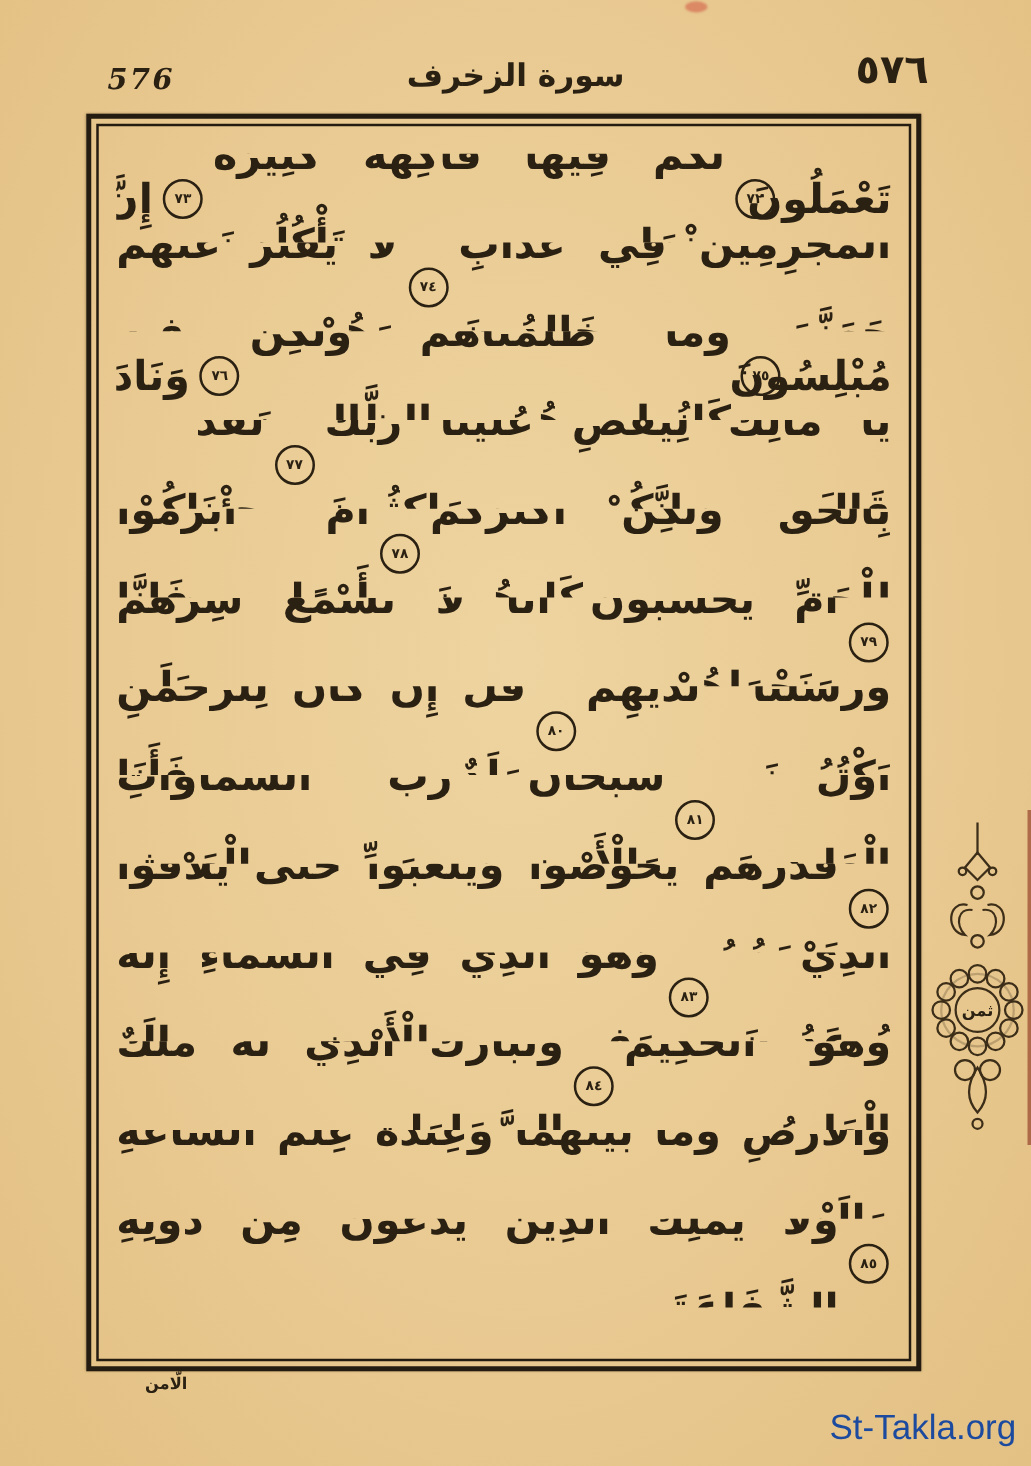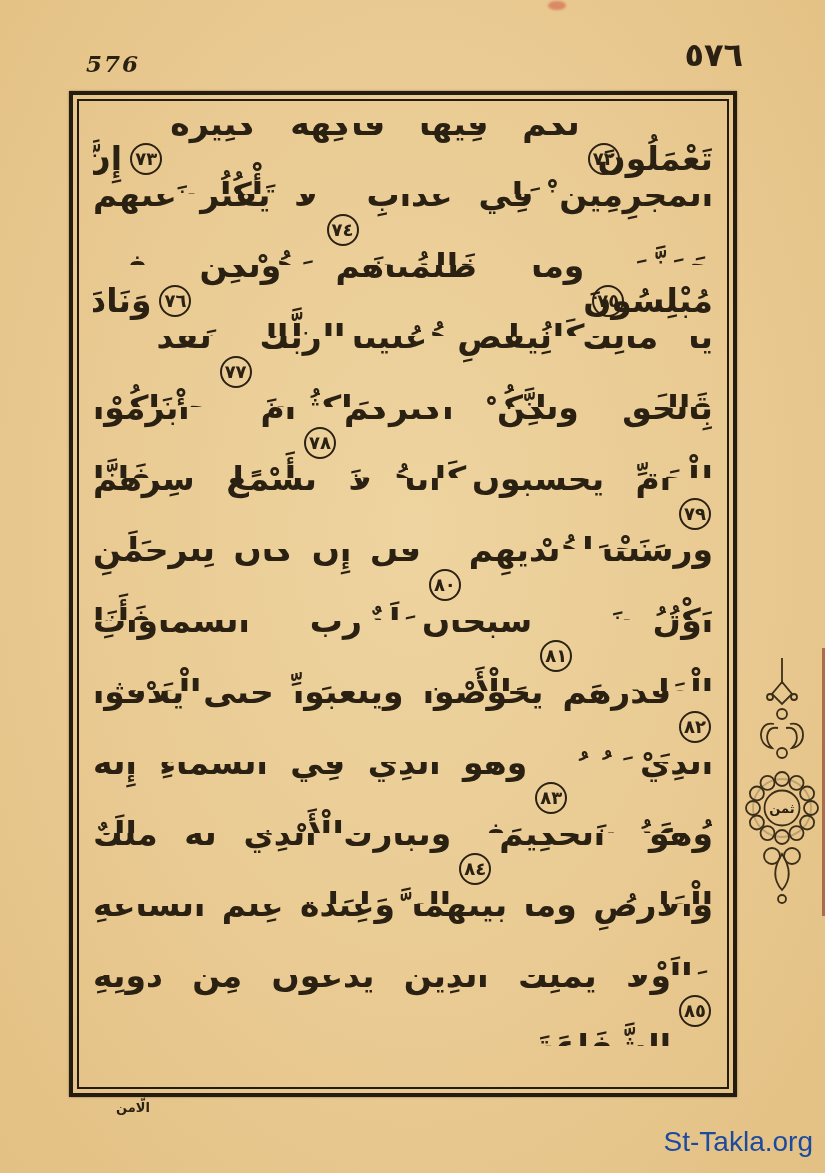--- a/index.html
+++ b/index.html
@@ -54,21 +54,21 @@
     display:block;min-width:0;flex:1 1 auto;
     font-size:33px;font-weight:bold;line-height:71px;
     text-align:justify;text-align-last:justify;
     word-spacing:3px;
     color:var(--ink,#2b2113);
   }
   .verse{
     flex:0 0 auto;width:32px;height:32px;border-radius:50%;
     border:2px solid var(--ink,#2b2113);
     display:flex;align-items:center;justify-content:center;
-    font-size:18px;font-weight:bold;line-height:1;
+    font-size:11px;font-weight:bold;line-height:1;
     box-sizing:border-box;margin:0 2px;
   }
   
   .marker{position:absolute;left:744px;top:656px;width:76px;height:252px;}
   .marker *{vector-effect:non-scaling-stroke;}
   .marker text{
     font-family:"DejaVu Sans",sans-serif;font-size:13px;font-weight:bold;
     fill:var(--ink,#2b2113);
   }
   
@@ -94,20 +94,21 @@
 </head>
 <body>
 
 <div class="page" style="--paper: #e9ca92; --ink: #2b2113; --frame: #241c10; --blue: #1b4a9e;">
 
   <div class="speck"></div>
   <div class="edge-strip"></div>
 
   <div class="header">
     <span class="pg-left">576</span>
+    <span class="surah-title">سورة الزخرف</span>
     <span class="pg-right">٥٧٦</span>
   </div>
 
   <div class="frame-outer">
     <div class="frame-inner">
       <div class="lines">
           <div class="line">
             <span class="seg" style="flex-grow: 11;">تَعْمَلُونَ</span>
             <span class="verse">٧٢</span>
             <span class="seg" style="flex-grow: 53;">لَكُمْ فِيهَا فَاكِهَةٌ كَثِيرَةٌ مِنْهَا تَأْكُلُونَ</span>

